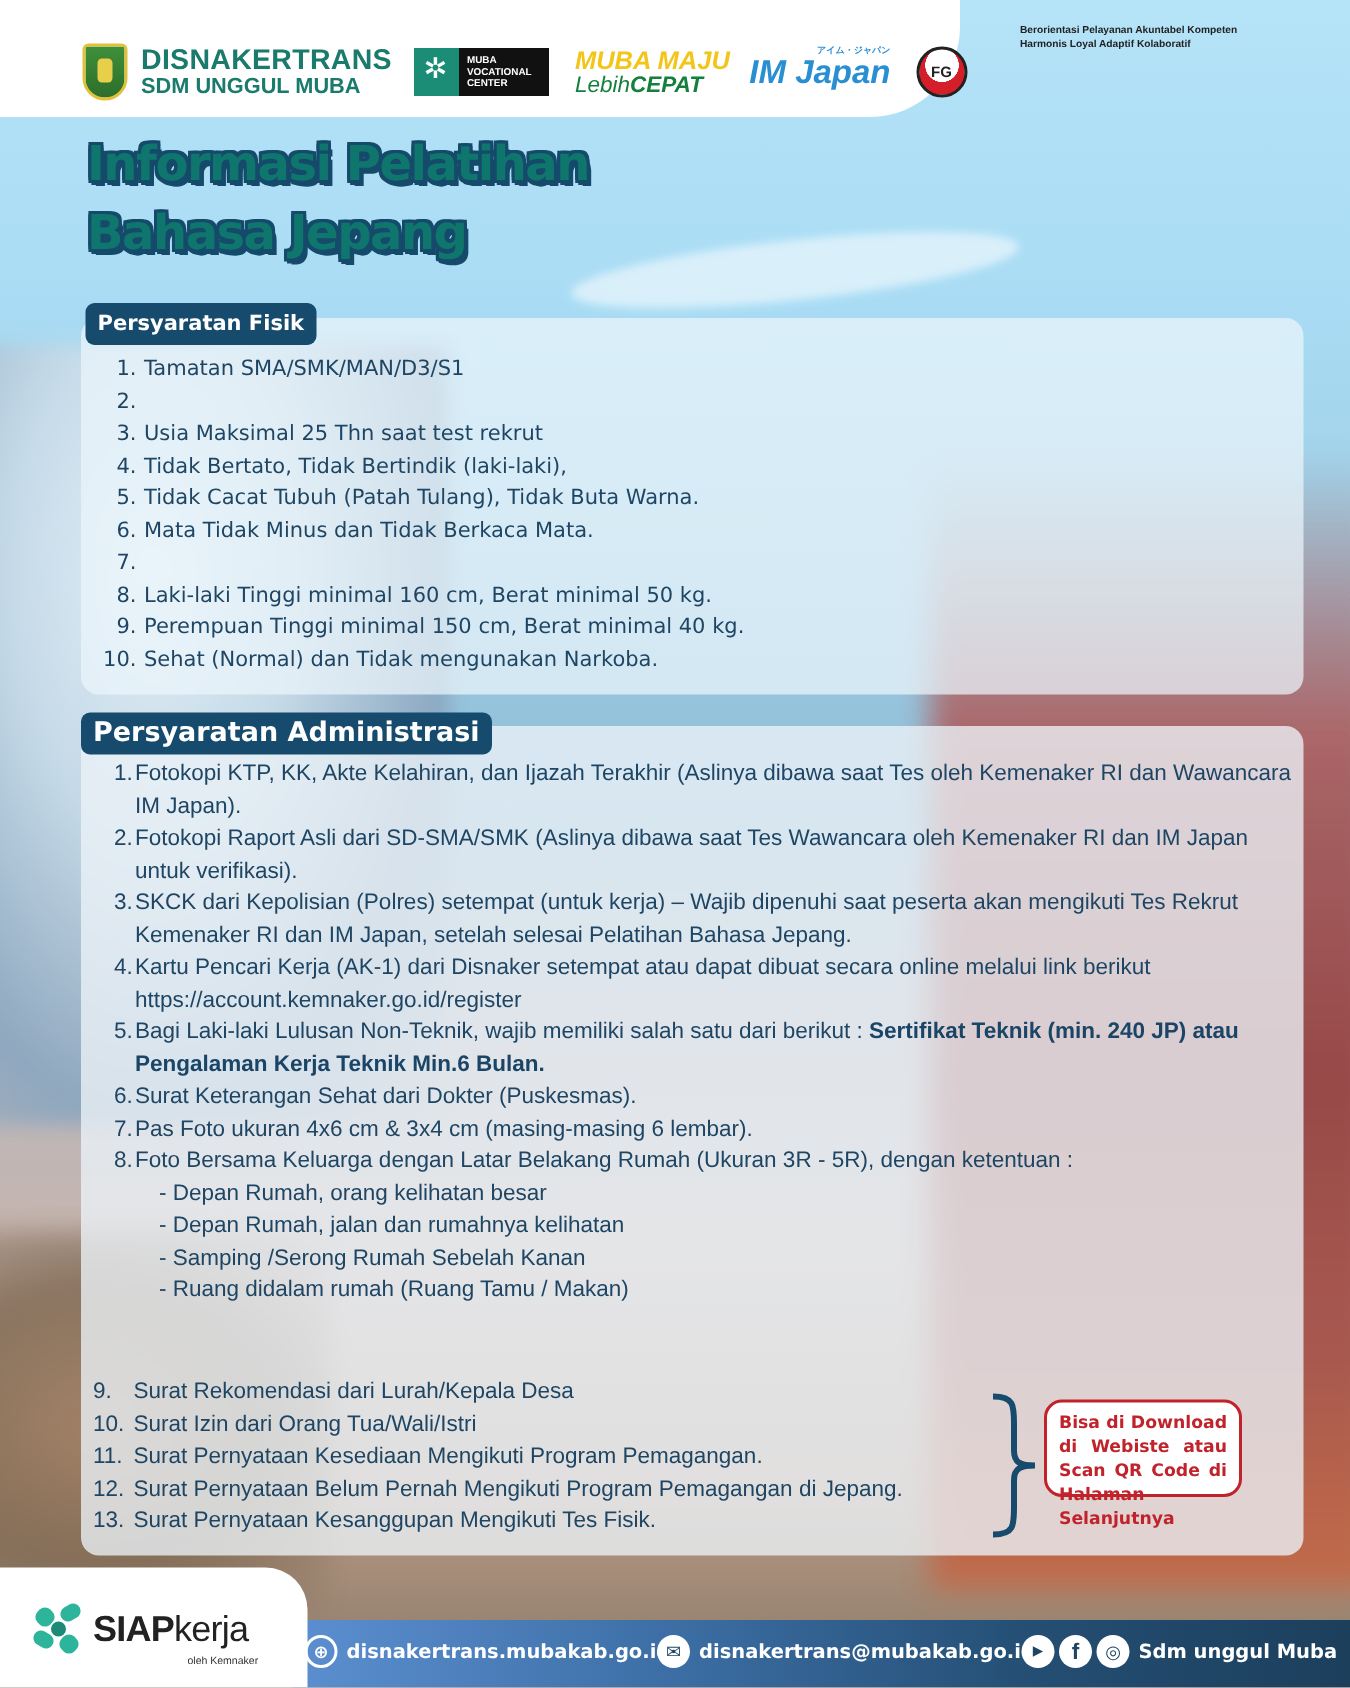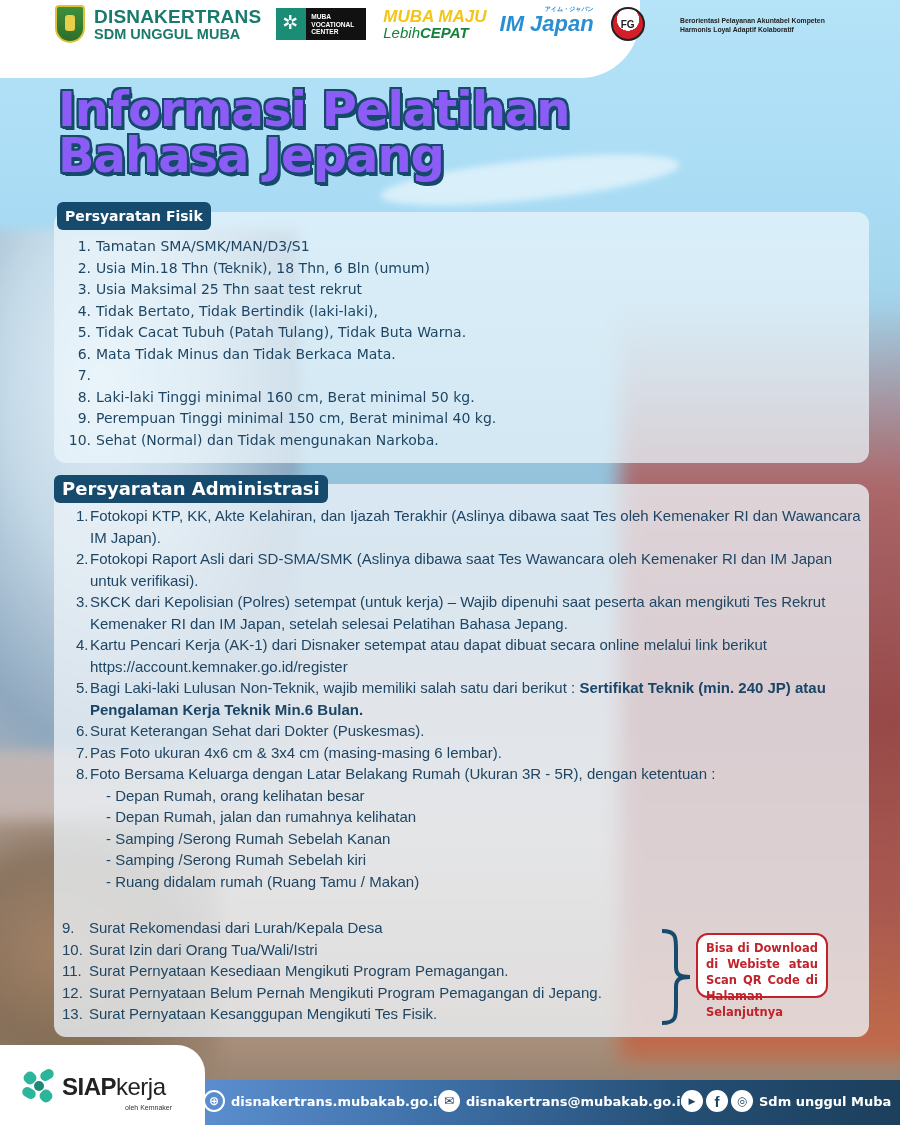--- a/index.html
+++ b/index.html
@@ -28,21 +28,21 @@
   .bg-swoosh {
     position: absolute; left: 380px; top: 160px; width: 300px; height: 40px;
     background: rgba(255,255,255,.55); border-radius: 50%; transform: rotate(-6deg); filter: blur(3px);
   }
 
   
   .header-bar {
     position: absolute; left: 0; top: 0; width: 640px; height: 78px;
     background: #ffffff; border-bottom-right-radius: 60px;
   }
-  .logos { position: absolute; left: 55px; top: 4px; height: 40px; display: flex; align-items: center; gap: 9px; }
+  .logos { position: absolute; left: 55px; top: 28px; height: 40px; display: flex; align-items: center; gap: 9px; }
   .crest { width: 30px; height: 38px; background: linear-gradient(180deg,#3f8f3a,#2d6e2b); border-radius: 4px 4px 15px 15px; border: 2px solid #e0c23a; position: relative; }
   .crest::after { content: ""; position: absolute; left: 8px; top: 8px; width: 10px; height: 16px; background: #e8cf4a; border-radius: 3px; }
   .disnaker-text { line-height: 1; }
   .disnaker-text .l1 { font-family: "Liberation Sans", sans-serif; font-weight: 700; font-size: 19px; color: #1a7b6d; letter-spacing: .2px; }
   .disnaker-text .l2 { font-family: "Liberation Sans", sans-serif; font-weight: 700; font-size: 14.5px; color: #1a7b6d; margin-top: 1px; }
   .vocational { display: flex; height: 32px; width: 90px; background: #111; margin-left: 6px; }
   .vocational .mark { width: 30px; height: 32px; background: #1b8d77; position: relative; }
   .vocational .mark::after { content: "✲"; color: #fff; position: absolute; left: 6px; top: 3px; font-size: 19px; }
   .vocational .txt { color: #fff; font-family: "Liberation Sans", sans-serif; font-size: 6.6px; font-weight: 700; line-height: 1.15; padding: 5px 0 0 5px; }
   .mubamaju { line-height: 1; margin-left: 8px; }
@@ -55,22 +55,22 @@
   .fg-logo::after { content: "FG"; position: absolute; left: 8px; top: 10px; font-family: "Liberation Sans", sans-serif; font-weight: 700; font-size: 10px; color: #222; }
 
   .berakhlak { position: absolute; left: 680px; top: 14px; }
   .berakhlak .title { font-family: "Liberation Sans", sans-serif; font-weight: 700; font-size: 27px; color: #b1232f; letter-spacing: .3px; position: relative; }
   .berakhlak .chev { position: absolute; right: -14px; top: -8px; color: #b1232f; font-size: 20px; font-weight: 700; transform: scaleY(1.4); }
   .berakhlak .sub { font-family: "Liberation Sans", sans-serif; font-size: 6.8px; color: #222; line-height: 1.35; margin-top: 2px; font-weight: 700; }
 
   
   .main-title {
     position: absolute; left: 58px; top: 86px;
-    font-family: "DejaVu Sans", sans-serif; font-weight: 700; font-size: 48px; line-height: 46px;
-    color: #8b5cf6; letter-spacing: -1px;
+    font-family: "DejaVu Sans", sans-serif; font-weight: 700; font-size: 32px; line-height: 46px;
+    color: #0f766e; letter-spacing: -1px;
     text-shadow: -2px -2px 0 #154a6b, 2px -2px 0 #154a6b, -2px 2px 0 #154a6b, 2px 2px 0 #154a6b, 0 3px 0 #154a6b, 3px 4px 0 #154a6b, 0 -2px 0 #154a6b, -2px 0 0 #154a6b, 2px 0 0 #154a6b;
   }
 
   
   .panel {
     position: absolute; background: rgba(236, 245, 251, .72); border-radius: 12px;
   }
   .panel-fisik { left: 54px; top: 212px; width: 815px; height: 251px; }
   .panel-admin { left: 54px; top: 484px; width: 815px; height: 553px; background: rgba(236, 242, 247, .78); }
   .section-label {
@@ -174,21 +174,20 @@
 
 <div class="panel panel-fisik"></div>
 <div class="section-label label-fisik">Persyaratan Fisik</div>
 <ol class="list fisik-list">
   <li>
       <span class="num">1.</span>
       <span>Tamatan SMA/SMK/MAN/D3/S1</span>
     </li>
   <li>
       <span class="num">2.</span>
-      <span>Usia Min.18 Thn (Teknik), 18 Thn, 6 Bln (umum)</span>
     </li>
   <li>
       <span class="num">3.</span>
       <span>Usia Maksimal 25 Thn saat test rekrut</span>
     </li>
   <li>
       <span class="num">4.</span>
       <span>Tidak Bertato, Tidak Bertindik (laki-laki),</span>
     </li>
   <li>
@@ -249,21 +248,20 @@
     </li>
   <li>
       <span class="num">8. </span>
       <span class="txt">Foto Bersama Keluarga dengan Latar Belakang Rumah (Ukuran 3R - 5R), dengan ketentuan :</span>
     </li>
   <li style="display:block;">
     <ul class="sub-list">
       <li>- Depan Rumah, orang kelihatan besar</li>
       <li>- Depan Rumah, jalan dan rumahnya kelihatan</li>
       <li>- Samping /Serong Rumah Sebelah Kanan</li>
-      <li>- Samping /Serong Rumah Sebelah kiri</li>
       <li>- Ruang didalam rumah (Ruang Tamu / Makan)</li>
     </ul>
   </li>
 </ol>
 
 <ol class="list admin-list2">
   <li>
       <span class="num">9.</span>
       <span>Surat Rekomendasi dari Lurah/Kepala Desa</span>
     </li>

